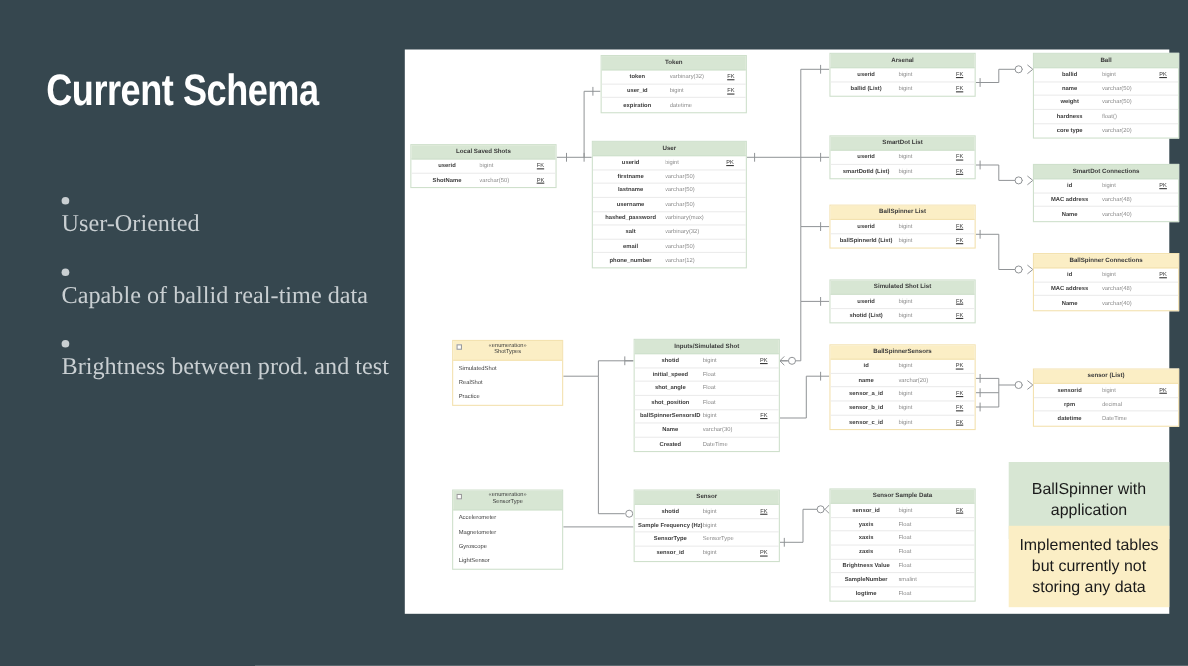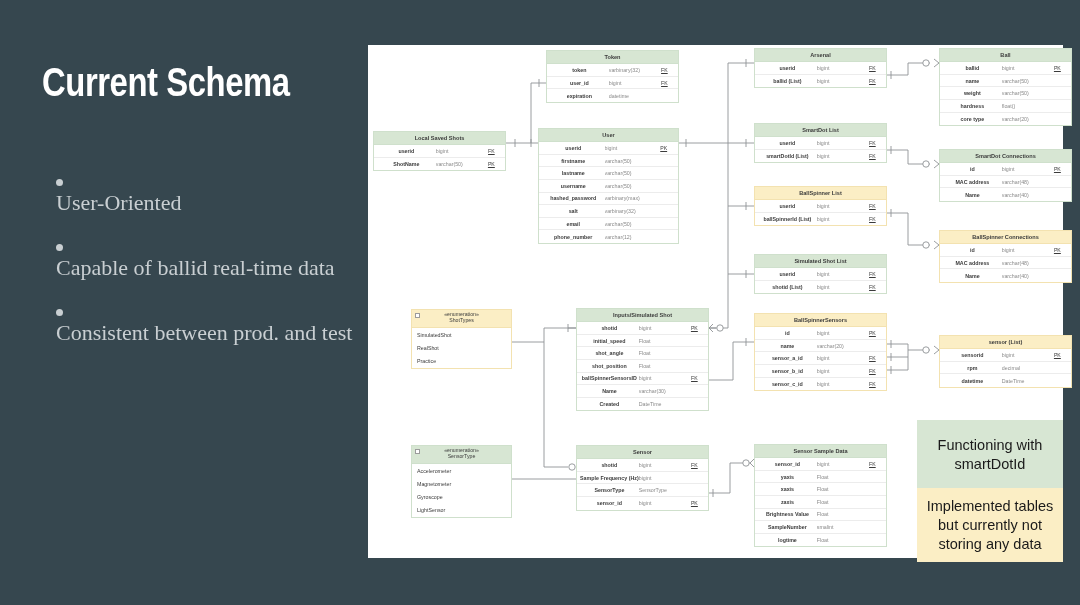--- a/index.html
+++ b/index.html
@@ -191,21 +191,21 @@
       <div class="bullet">
         <span class="dot"></span>
         <span class="btxt">User-Oriented</span>
       </div>
       <div class="bullet">
         <span class="dot"></span>
         <span class="btxt">Capable of ballid real-time data</span>
       </div>
       <div class="bullet">
         <span class="dot"></span>
-        <span class="btxt">Consistent between prod. and test</span>
+        <span class="btxt">Brightness between prod. and test</span>
       </div>
     </div>
 
   <div id="canvas">
 
     <svg id="wires" viewBox="0 0 695 513" preserveAspectRatio="none">
 
       <path d="M138 98 L170 98"></path>
       <line x1="147" y1="94" x2="147" y2="102"></line>
       <line x1="163" y1="94" x2="163" y2="102"></line>
@@ -624,19 +624,19 @@
           <div>SensorType</div>
         </div>
         <div class="erow">Accelerometer</div>
         <div class="erow">Magnetometer</div>
         <div class="erow">Gyroscope</div>
         <div class="erow">LightSensor</div>
       </div>
     </div>
 
   <div class="legend green" style="left:917px; top:420px; width:146px; height:70px;">
-    <span>Functioning with smartDotId</span>
+    <span>BallSpinner with application</span>
   </div>
-  <div class="legend yellow" style="left:917px; top:488px; width:146px; height:74px;">
+  <div class="legend yellow" style="left:917px; top:478px; width:146px; height:74px;">
     <span>Implemented tables but currently not storing any data</span>
   </div>
 
 </div>
 
 </body></html>

